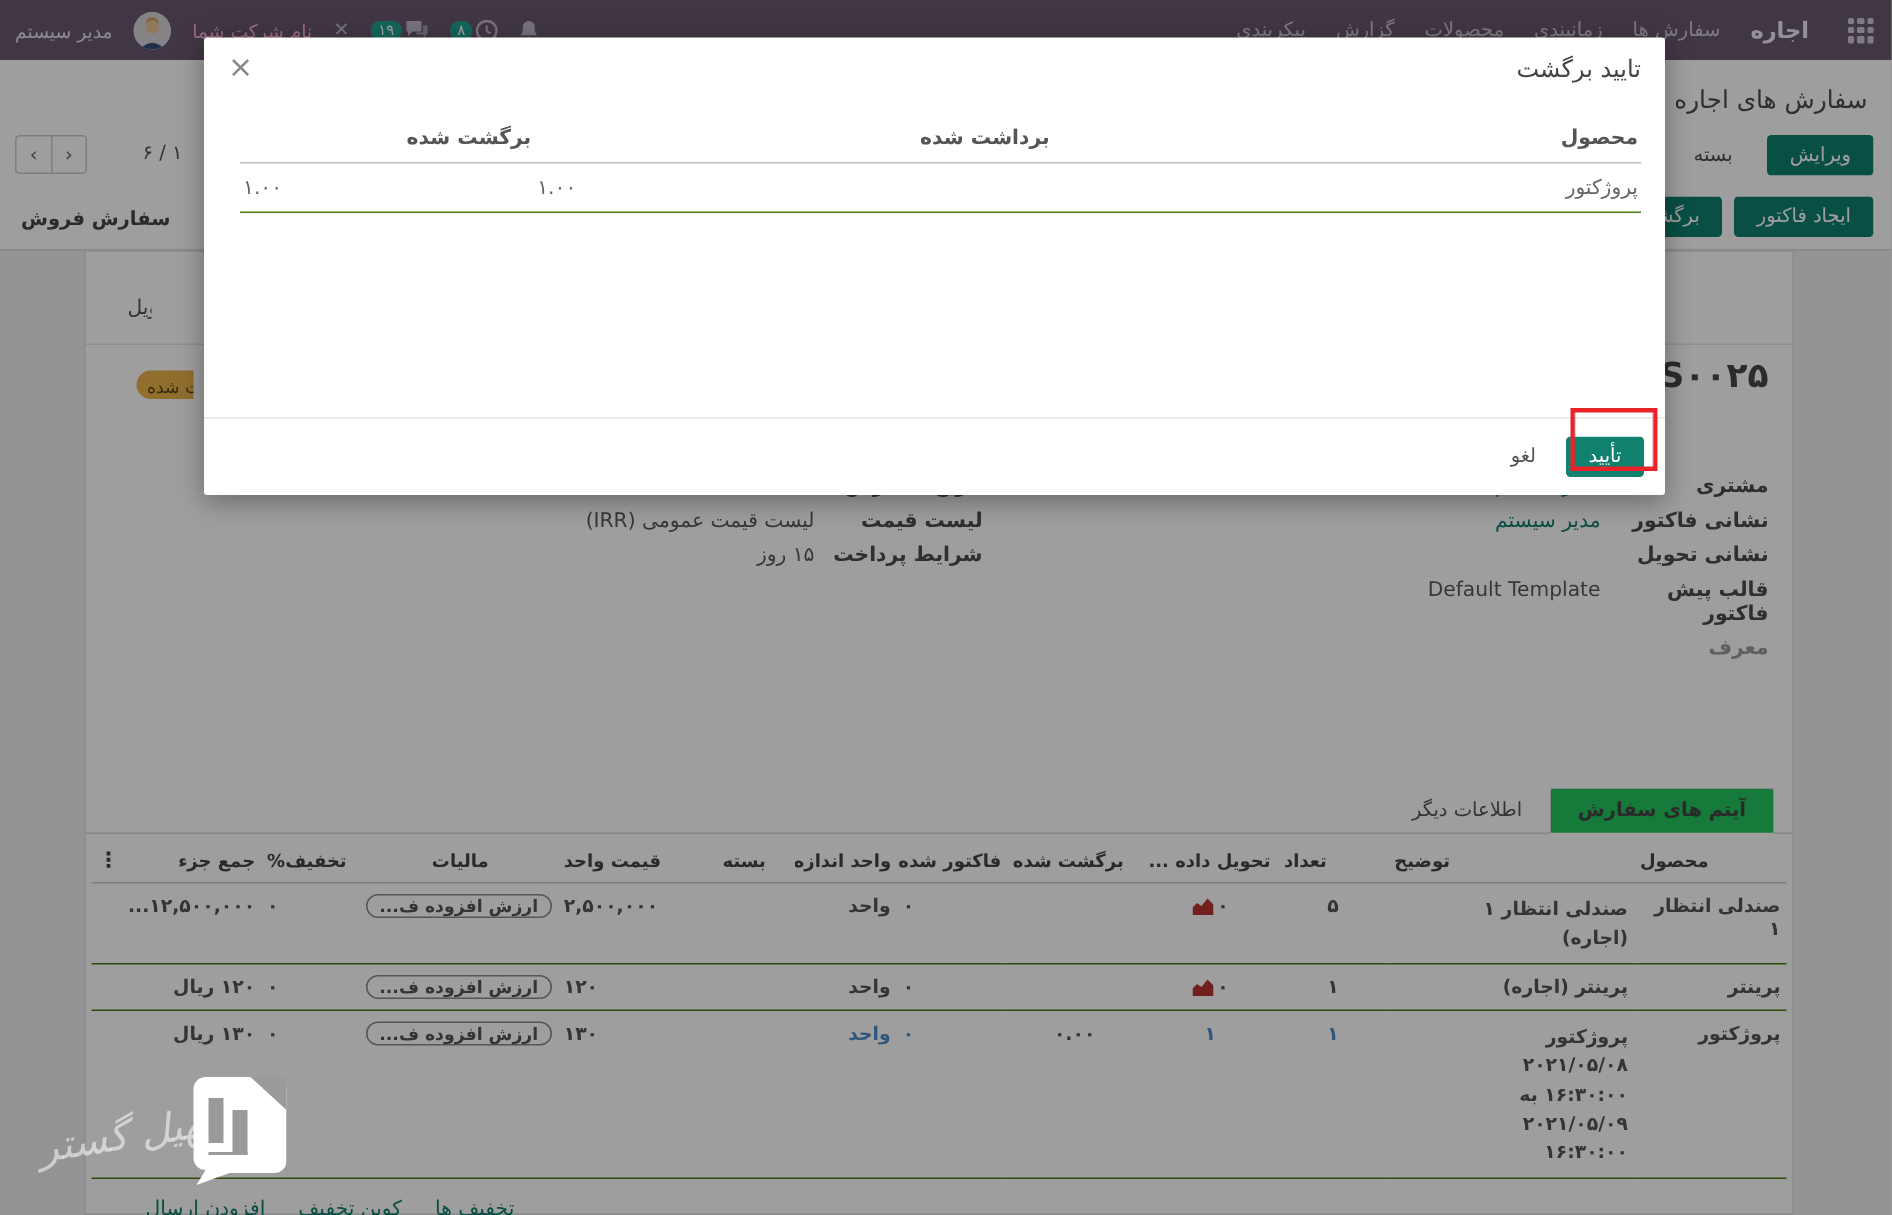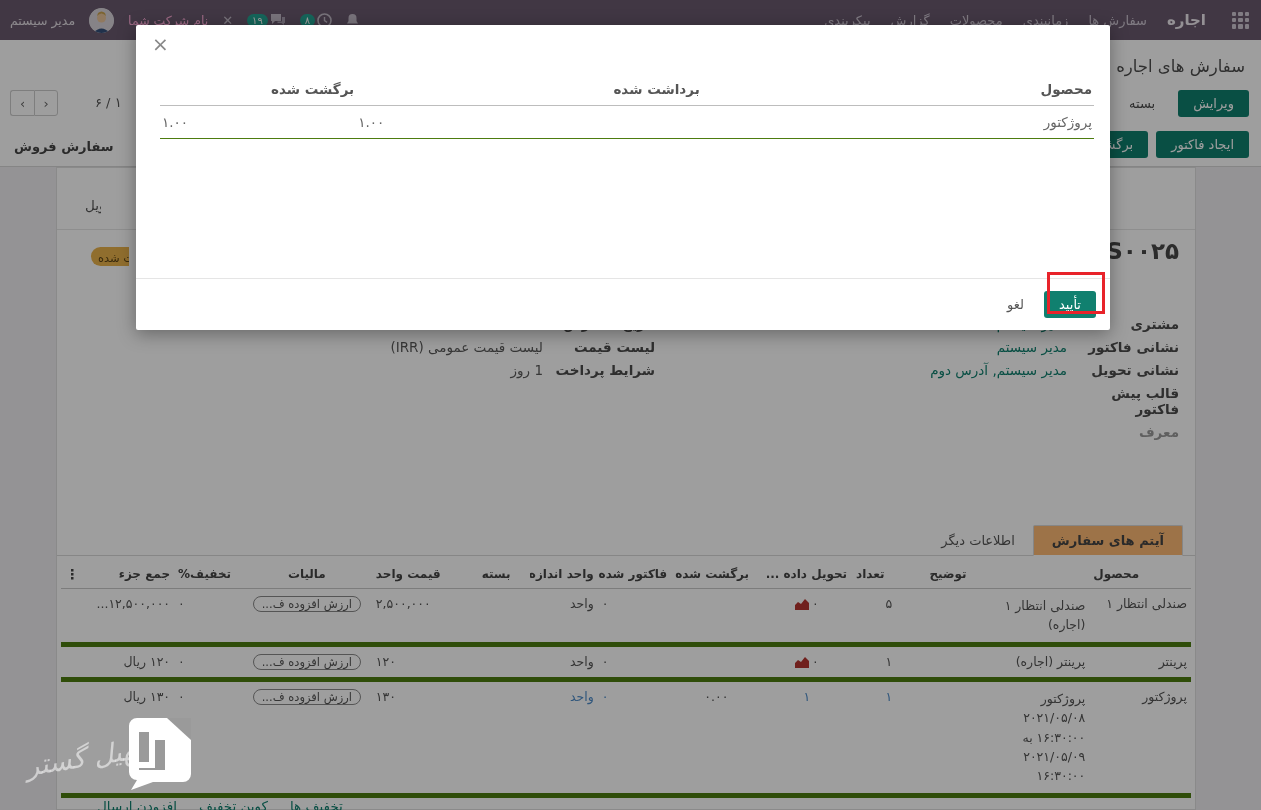--- a/index.html
+++ b/index.html
@@ -54,27 +54,27 @@
   .frow { display:flex; margin-bottom:7px; }
   .flabel { width:112px; font-weight:bold; color:#4c4c4c; flex:none; }
   .flabel.muted { color:#9a9a9a; }
   .fvalue { flex:1; color:#5a5a5a; text-align:right; }
   .link { color:#10806f; cursor:pointer; }
   .address { white-space:pre-line; line-height:1.55; color:#5a5a5a; margin:2px 112px 10px 0; text-align:right; font-size:13.5px; }
 
   .tabs { position:absolute; top:358px; left:0; right:0; height:30px; border-bottom:1px solid #d9d9d9; padding-right:12px; display:flex; align-items:flex-end; }
   .tab { font-size:13px; padding:7px 18px; cursor:pointer; color:#555; }
   .tab.active { border:1px solid #d9d9d9; border-bottom:1px solid #fff; margin-bottom:-1px;
-    background:#fdba74; color:#444; font-weight:bold; border-radius:2px 2px 0 0; }
+    background:#22c55e; color:#444; font-weight:bold; border-radius:2px 2px 0 0; }
 
   table.lines { position:absolute; top:392px; left:4px; right:4px; width:calc(100% - 8px);
     border-collapse:collapse; font-size:12.5px; color:#555; table-layout:fixed; }
   table.lines th { font-size:12px; color:#454545; text-align:left; font-weight:bold;
     padding:6px 4px; border-bottom:1px solid #c9c9c9; white-space:nowrap; overflow:hidden; }
-  table.lines td { padding:7px 4px; border-bottom:5px solid #4d7c0f; vertical-align:top; }
+  table.lines td { padding:7px 4px; border-bottom:1px solid #4d7c0f; vertical-align:top;font-weight:bold; }
   .col-center { text-align:center !important; }
   .col-left { text-align:left; }
   .col-right { text-align:right !important; }
   .pre { white-space:pre-line; line-height:1.55; }
   .blue { color:#4e8cc9; }
   .tax-pill { display:inline-block; border:1px solid #8a8a8a; border-radius:10px; padding:0px 8px;
     font-size:11.5px; color:#555; white-space:nowrap; }
   .late-icon { display:inline-block; vertical-align:middle; margin-right:3px; }
   .kebab { color:#444; font-size:14px; cursor:pointer; }
 
@@ -198,43 +198,43 @@
     <div class="frow">
       <span class="flabel">مشتری</span>
       <span class="fvalue link">مدیر سیستم</span>
     </div>
     <div class="frow">
       <span class="flabel">نشانی فاکتور</span>
       <span class="fvalue link">مدیر سیستم</span>
     </div>
     <div class="frow">
       <span class="flabel">نشانی تحویل</span>
-      <span class="fvalue link">مدیر سیستم, آدرس دوم</span>
     </div>
     <div class="frow">
       <span class="flabel">قالب پیش فاکتور</span>
+      <span class="fvalue">Default Template</span>
     </div>
     <div class="frow">
       <span class="flabel muted">معرف</span>
       <span class="fvalue"></span>
     </div>
   </div>
 
   <div class="fields-left">
     <div class="frow">
       <span class="flabel">تاریخ سفارش</span>
       <span class="fvalue"></span>
     </div>
     <div class="frow">
       <span class="flabel">لیست قیمت</span>
       <span class="fvalue">لیست قیمت عمومی (IRR)</span>
     </div>
     <div class="frow">
       <span class="flabel">شرایط پرداخت</span>
-      <span class="fvalue">1 روز</span>
+      <span class="fvalue">۱۵ روز</span>
     </div>
   </div>
 
   <div class="tabs">
     <span class="tab active">آیتم های سفارش</span>
     <span class="tab">اطلاعات دیگر</span>
   </div>
 
   <table class="lines">
     <colgroup>
@@ -331,20 +331,21 @@
     <span class="link">تخفیف ها</span>
     <span class="link">کوپن تخفیف</span>
     <span class="link">افزودن ارسال</span>
   </div>
 </div>
 
 <div id="overlay"></div>
 
 <div id="modal">
   <div class="modal-header">
+    <span class="modal-title">تایید برگشت</span>
     <span class="modal-close">×</span>
   </div>
   <div class="modal-body">
     <table class="mtable">
       <colgroup>
           <col style="width:42%">
           <col style="width:37%">
           <col style="width:21%">
         </colgroup>
       <thead>

